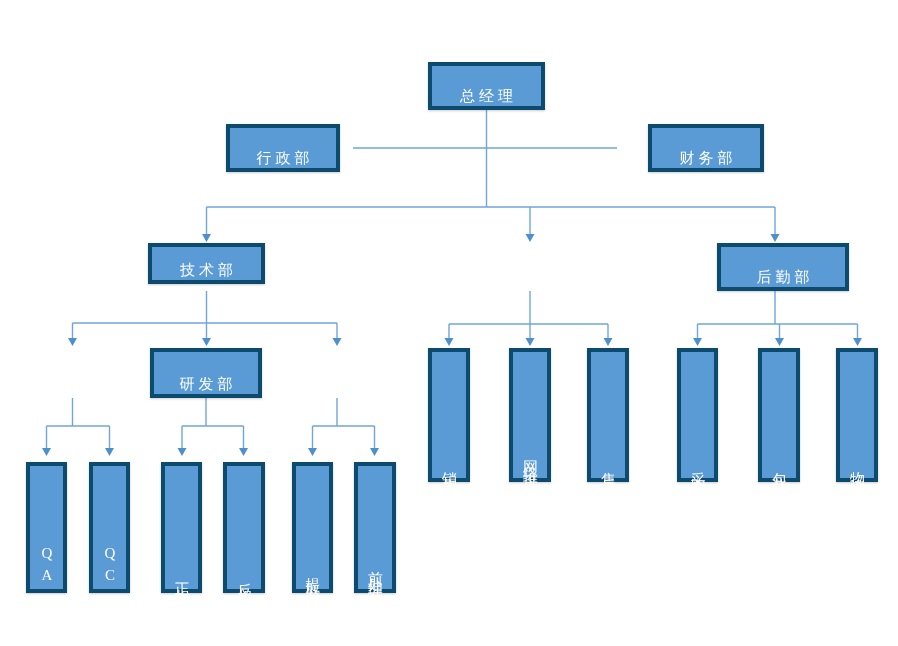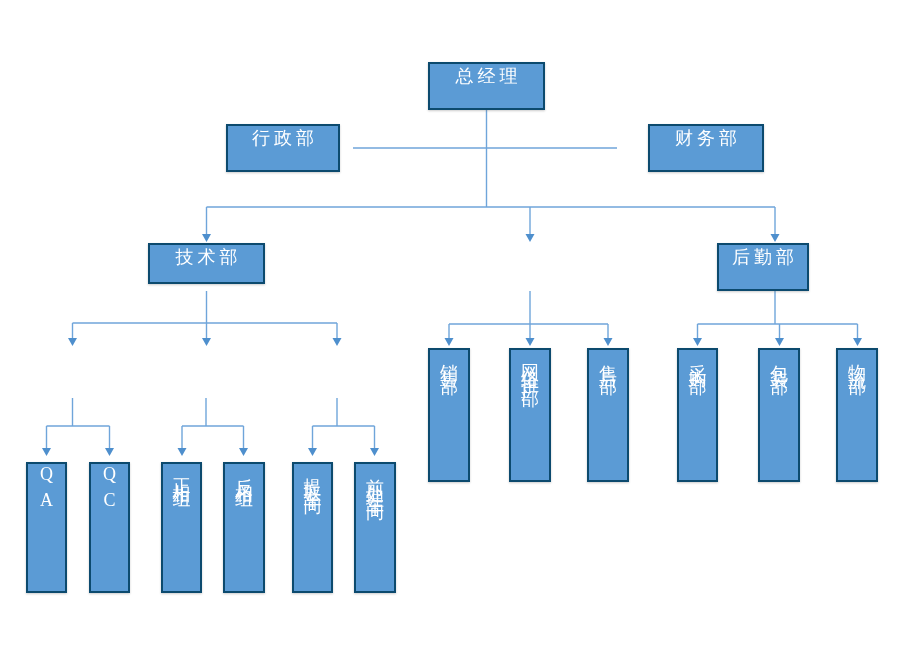--- a/index.html
+++ b/index.html
@@ -4,24 +4,24 @@
 <title>Org Chart</title>
 <style>
   html,body{margin:0;padding:0;background:#ffffff;}
   .stage{
     position:relative;width:898px;height:646px;background:#ffffff;overflow:hidden;
     font-family:"Liberation Serif","DejaVu Serif",serif;
   }
   .wires{position:absolute;left:0;top:0;width:898px;height:646px;}
   .box{
     position:absolute;box-sizing:border-box;
-    background:#5b9bd5;border:2px solid #0c4a6e;
+    background:#5b9bd5;border:4px solid #0c4a6e;
     box-shadow:0 1px 2px rgba(110,110,110,.35);
-    display:flex;align-items:flex-start;justify-content:center;
-    color:#ffffff;font-size:18px;
+    display:flex;align-items:flex-end;justify-content:center;
+    color:#ffffff;font-size:15px;
   }
   .box .lbl{letter-spacing:4px;text-indent:4px;white-space:nowrap;}
   .vert .lbl{
     writing-mode:vertical-rl;text-orientation:upright;
     letter-spacing:6px;text-indent:0;white-space:normal;line-height:1;
   }
 </style>
 </head>
 <body>
 
@@ -99,24 +99,27 @@
   <div class="box" style="left:226px;top:124px;width:114px;height:48px">
     <span class="lbl">行政部</span>
   </div>
   <div class="box" style="left:648px;top:124px;width:116px;height:48px">
     <span class="lbl">财务部</span>
   </div>
 
   <div class="box" style="left:148px;top:243px;width:117px;height:41px">
     <span class="lbl">技术部</span>
   </div>
-  <div class="box" style="left:717px;top:243px;width:92px;height:48px">
+  <div class="box" style="left:717px;top:243px;width:132px;height:48px">
     <span class="lbl">后勤部</span>
   </div>
 
+  <div class="box" style="left:150px;top:348px;width:112px;height:50px">
+    <span class="lbl">研发部</span>
+  </div>
 
   <div class="box vert" style="left:26px;top:462px;width:41px;height:131px">
     <span class="lbl">QA</span>
   </div>
   <div class="box vert" style="left:89px;top:462px;width:41px;height:131px">
     <span class="lbl">QC</span>
   </div>
   <div class="box vert" style="left:161px;top:462px;width:41px;height:131px">
     <span class="lbl">正相组</span>
   </div>

